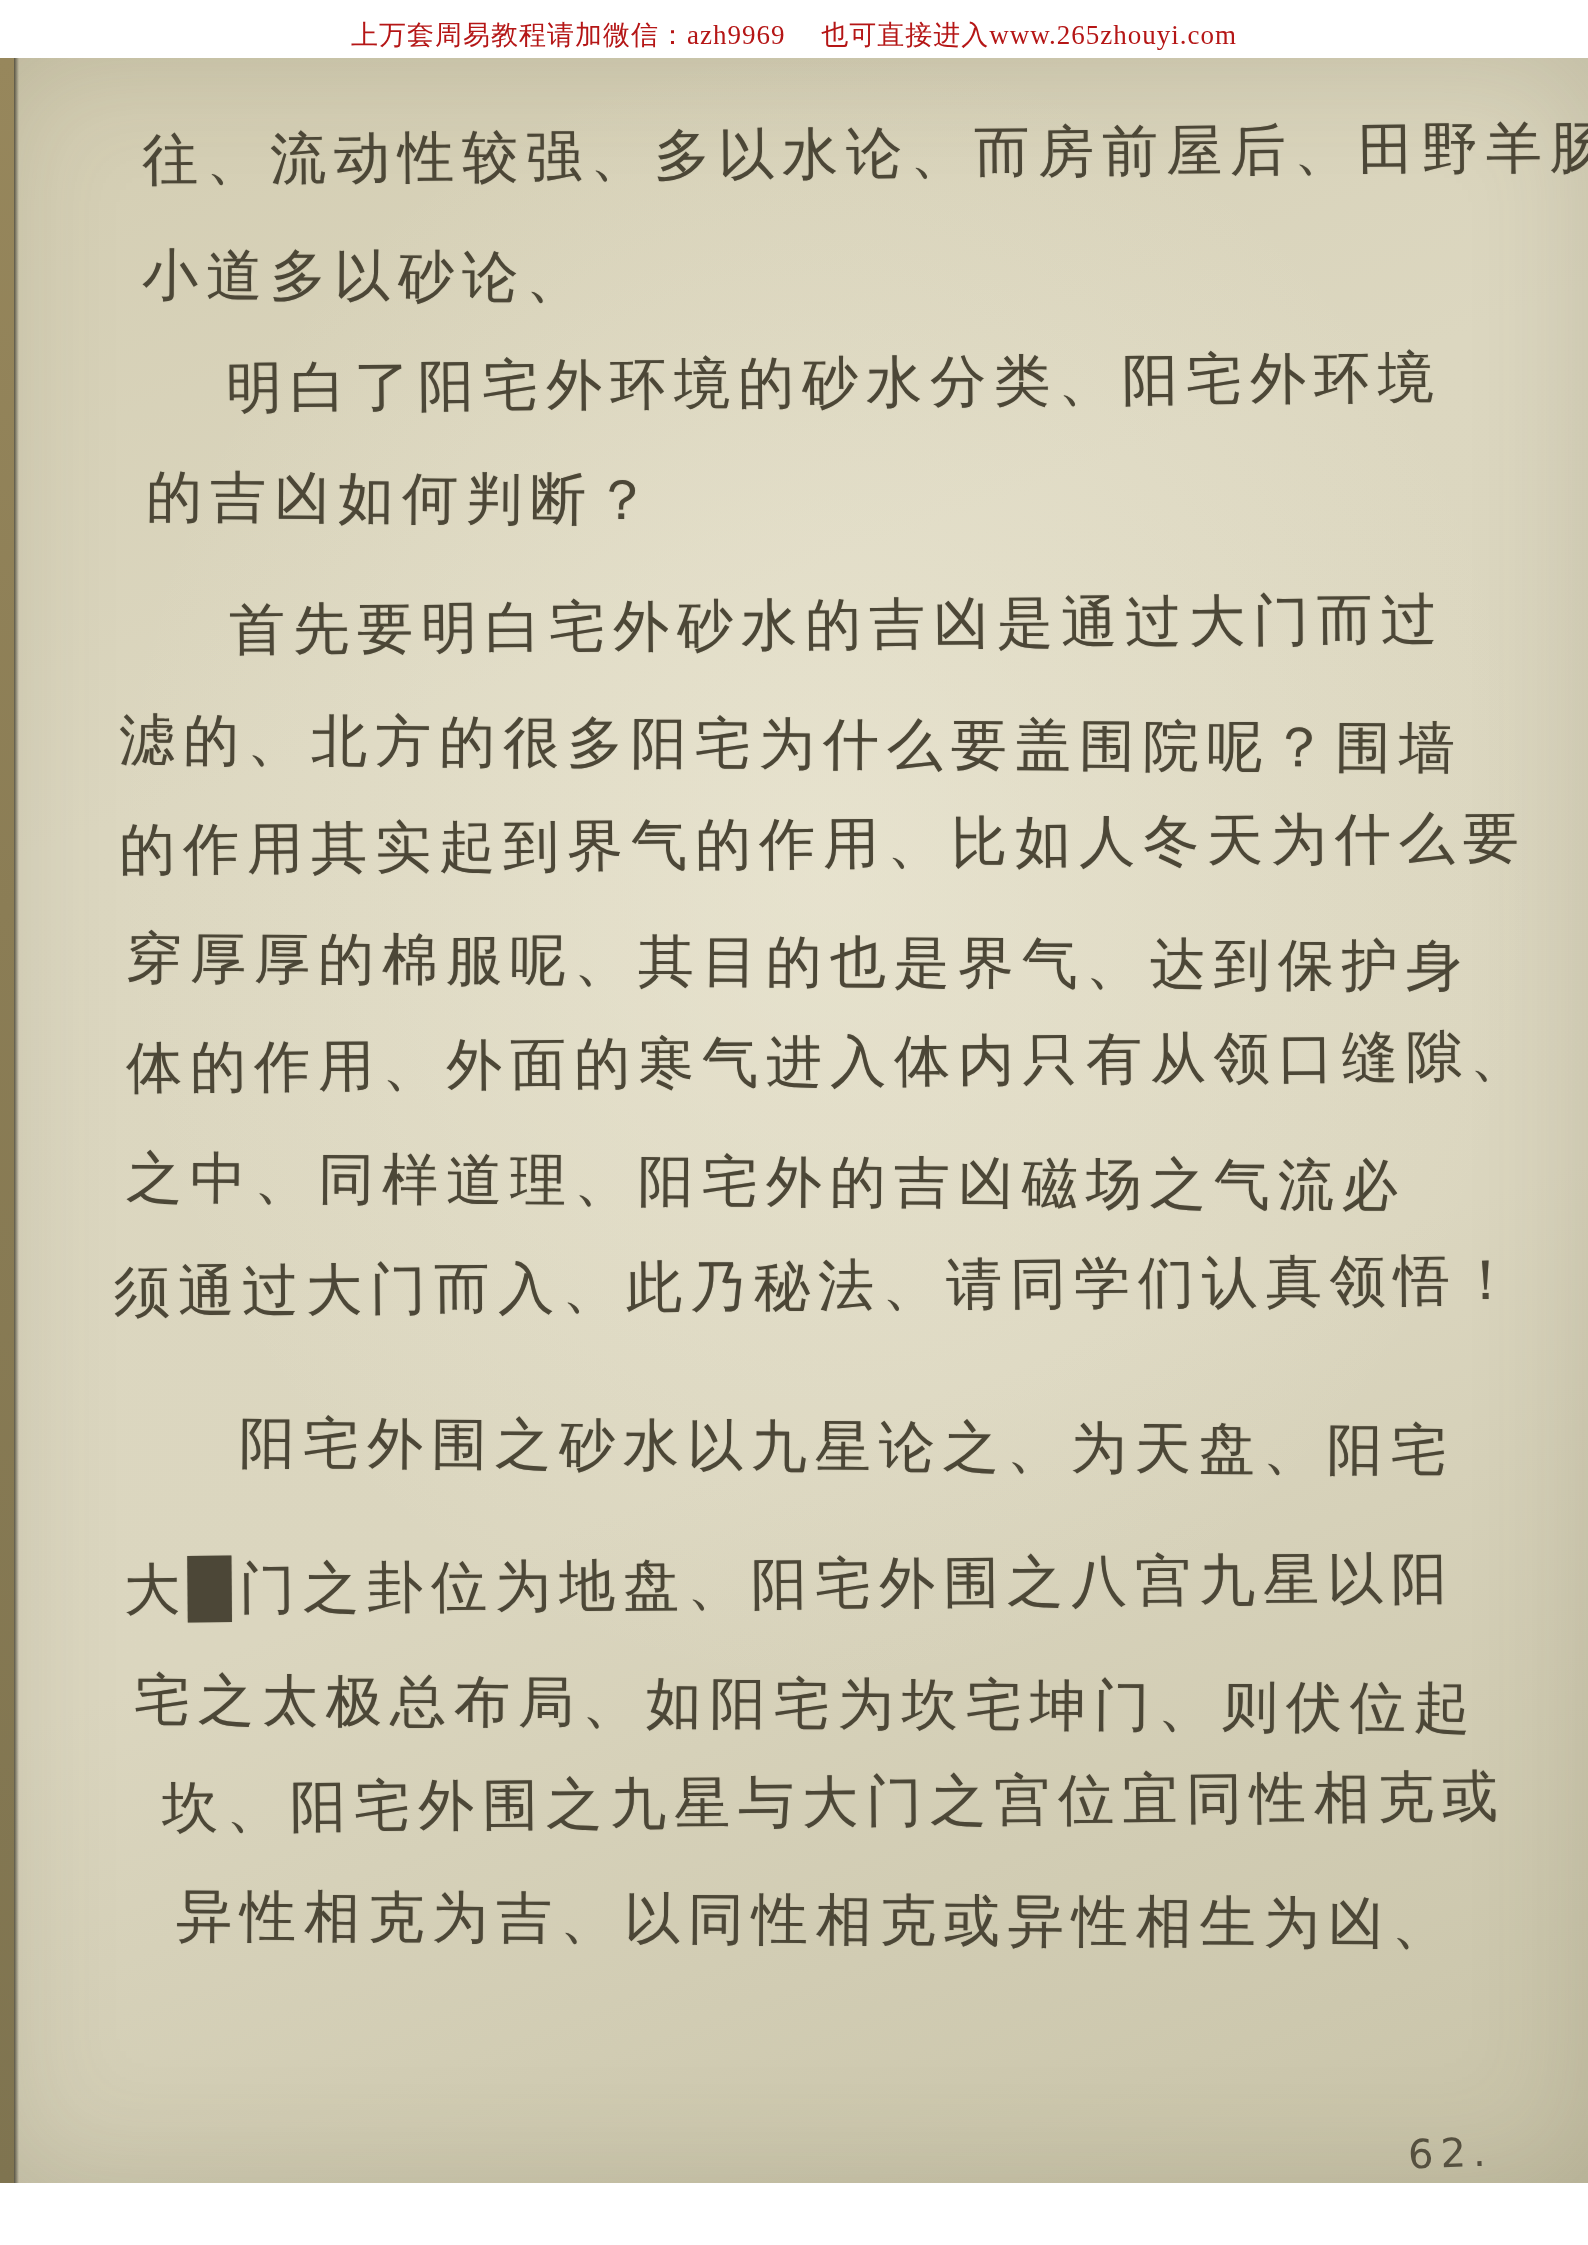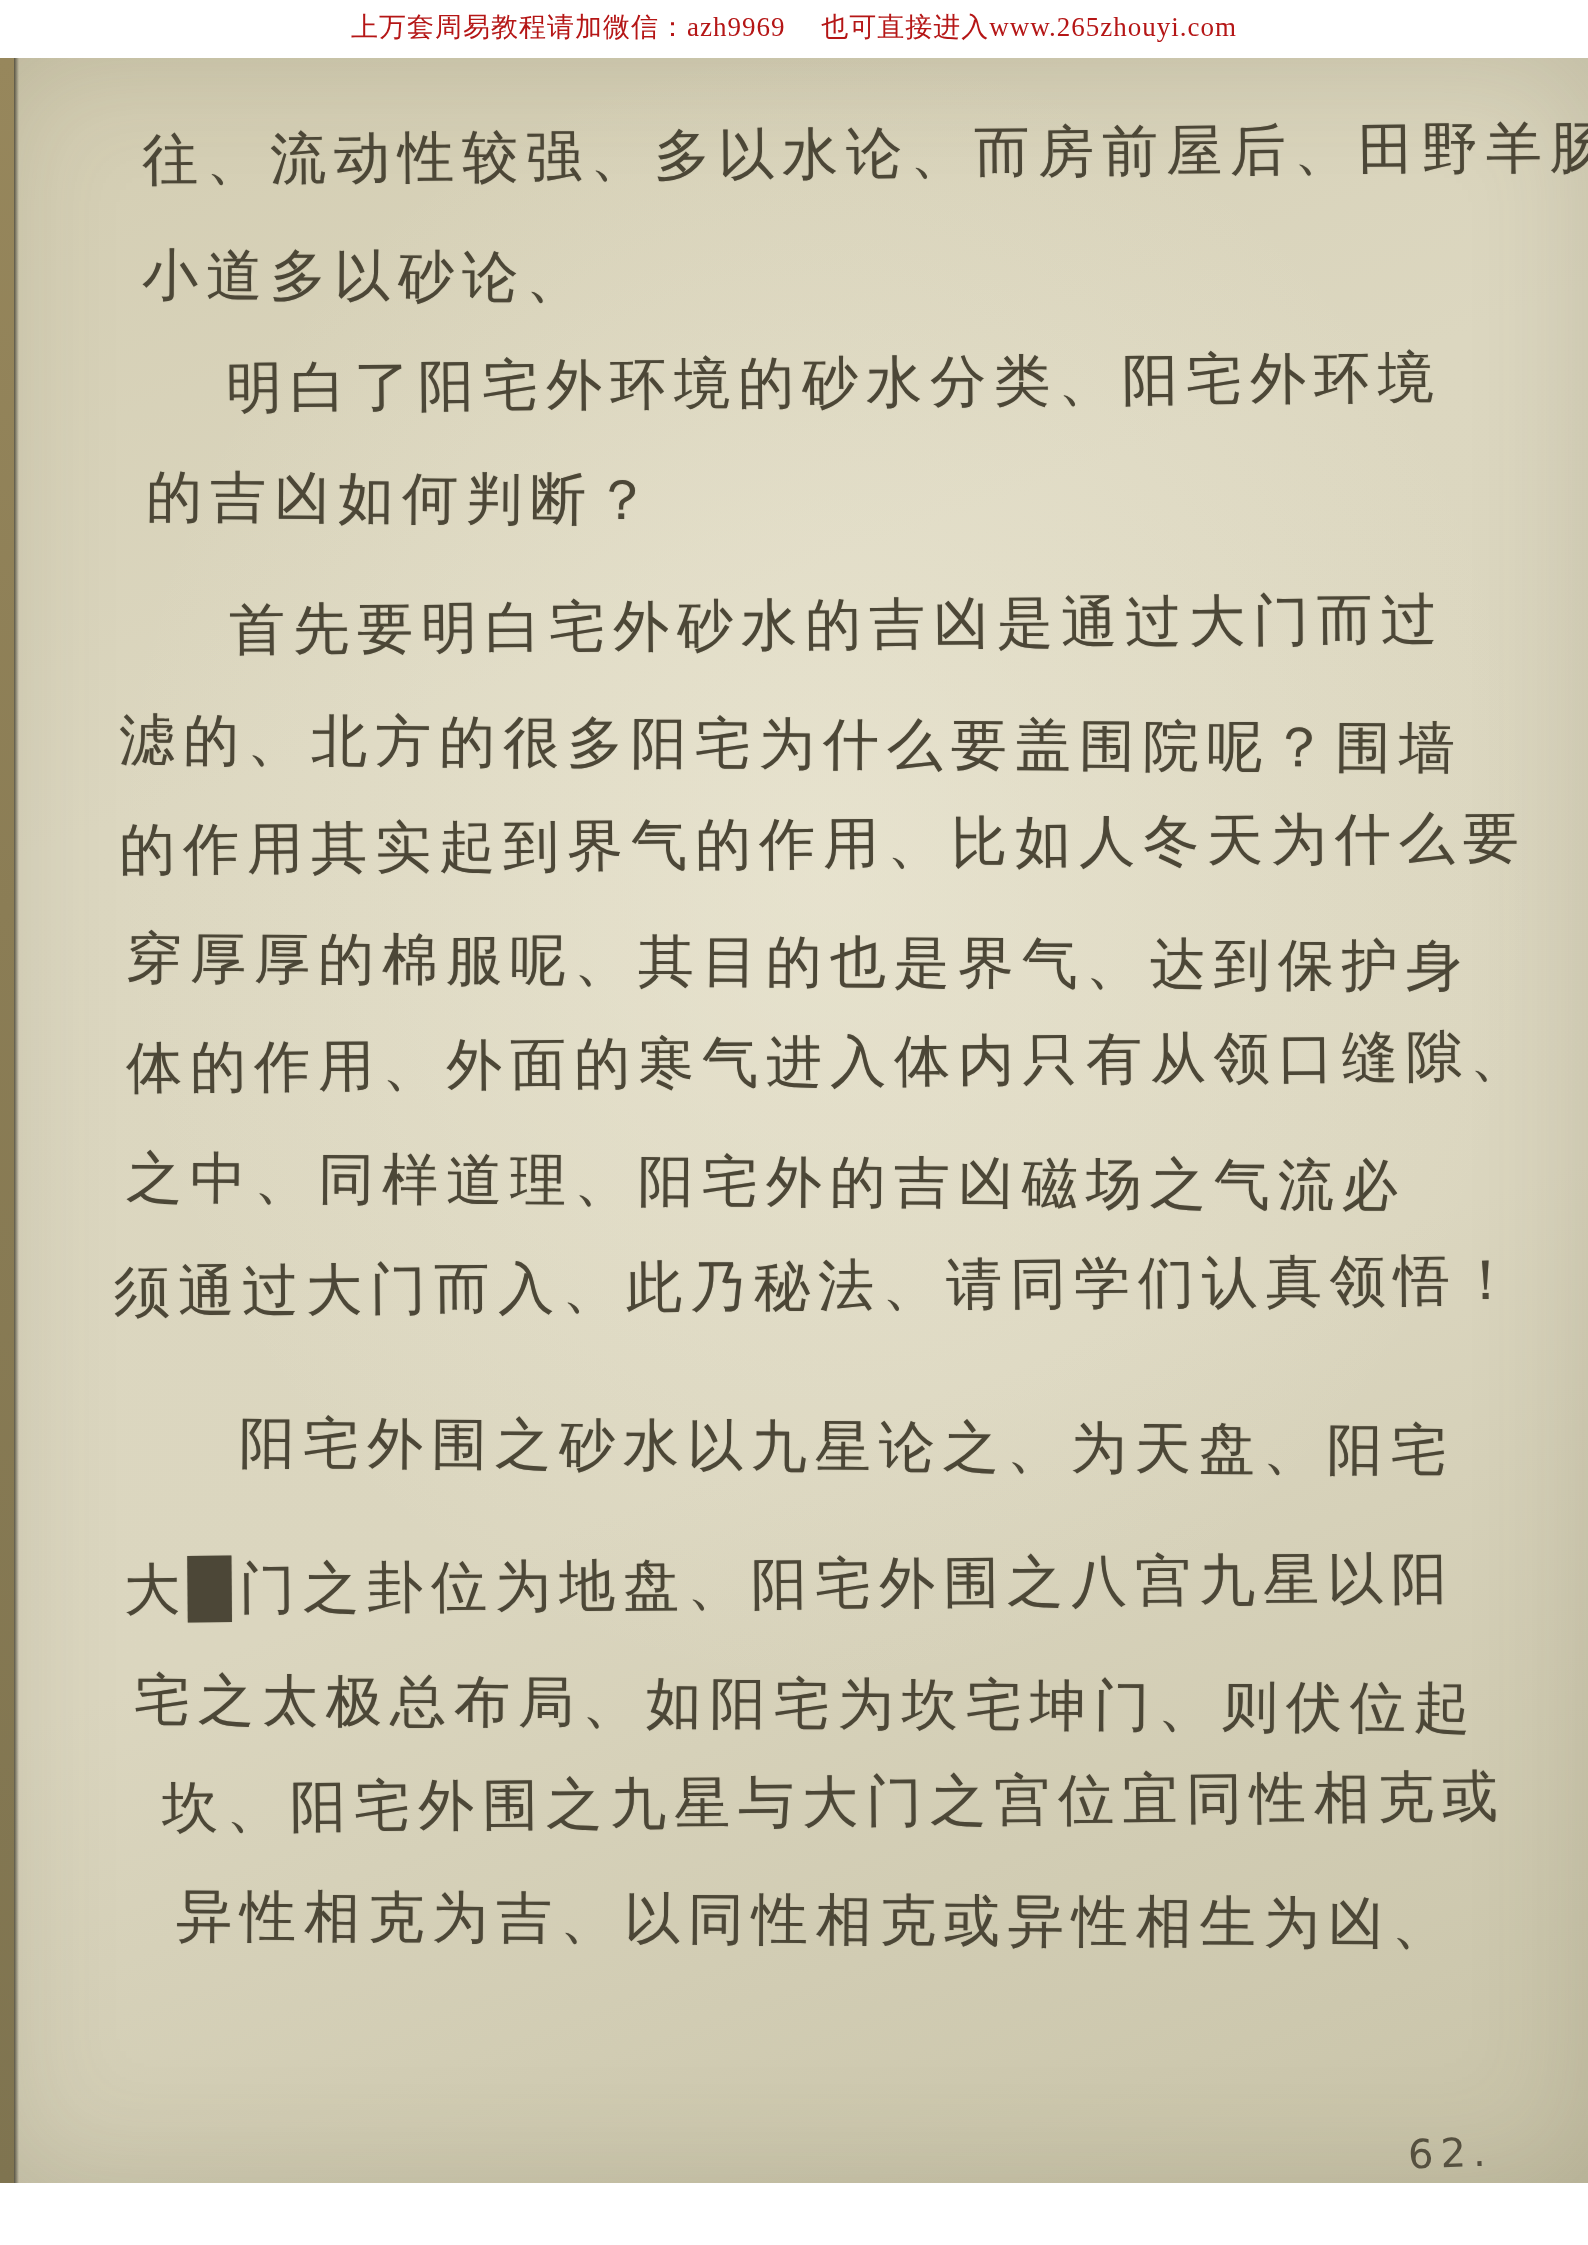--- a/index.html
+++ b/index.html
@@ -1,20 +1,20 @@
 <!DOCTYPE html>
 <html><head>
 <meta charset="utf-8">
 <style>
   html,body{margin:0;padding:0;background:#ffffff;}
   body{width:1588px;height:2245px;position:relative;overflow:hidden;
        font-family:"DejaVu Sans",sans-serif;}
 
   
-  .banner{position:absolute;top:4px;left:0;width:1588px;height:58px;
+  .banner{position:absolute;top:12px;left:0;width:1588px;height:58px;
           background:#ffffff;display:flex;justify-content:center;}
   .banner span{font-family:"Liberation Serif","DejaVu Serif",serif;
                font-size:27px;line-height:46px;color:#b51616;
                letter-spacing:1px;white-space:nowrap;}
 
   
   .photo{position:absolute;top:58px;left:0;width:1588px;height:2125px;
          background:
            radial-gradient(ellipse 1300px 1500px at 52% 38%,
              rgba(240,236,218,.55) 0%, rgba(214,209,184,0) 55%),

